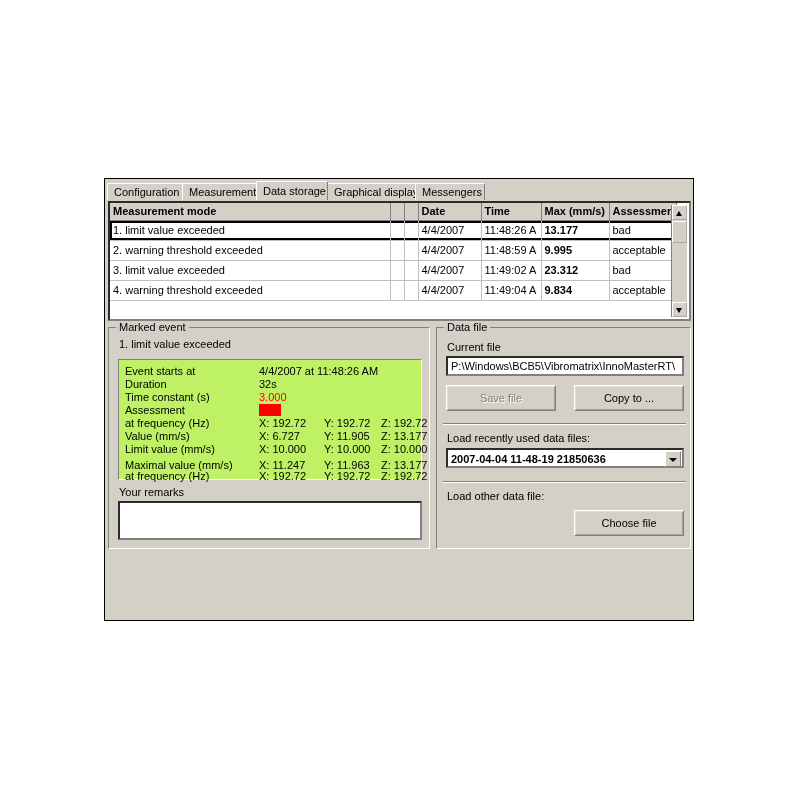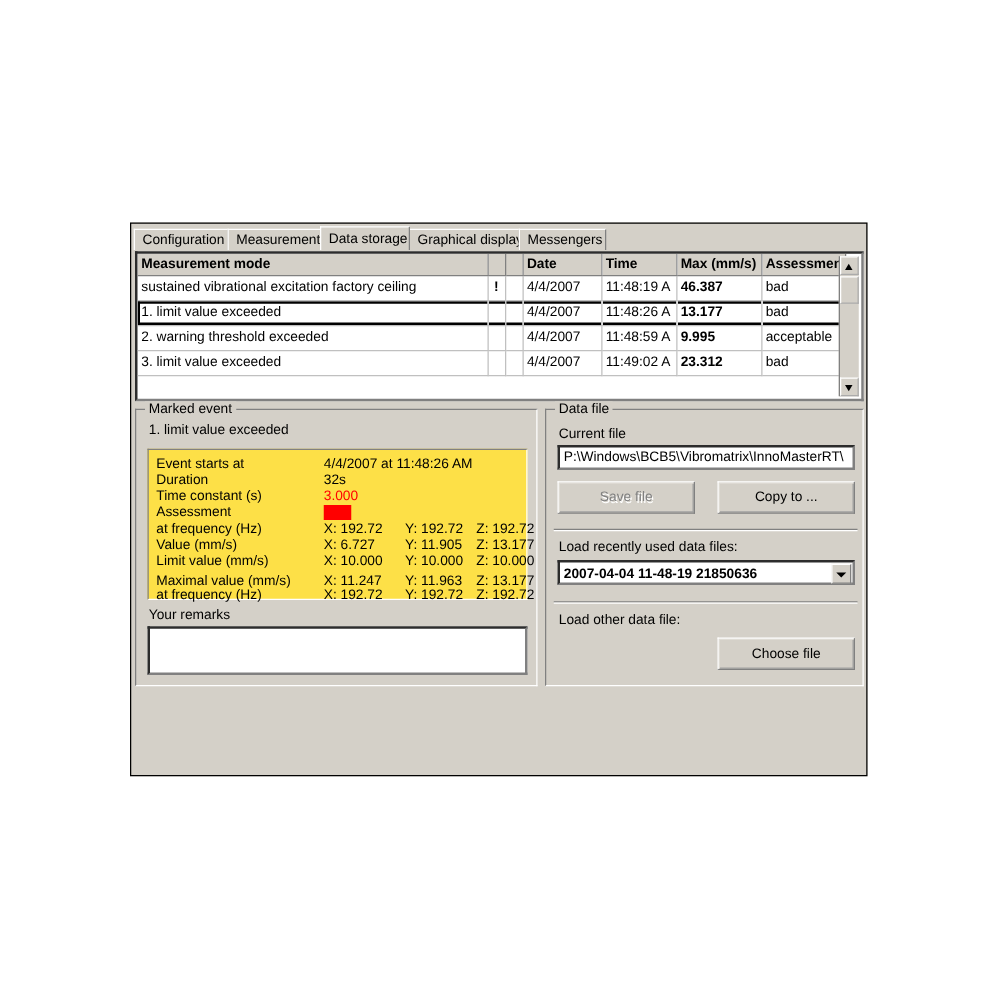--- a/index.html
+++ b/index.html
@@ -177,21 +177,21 @@
     position: absolute;
     left: 10px; top: 10px;
     font-size: 11px;
   }
   .event-panel {
     position: absolute;
     left: 9px;
     top: 31px;
     width: 304px;
     height: 121px;
-    background: #fde047;
+    background: #bef264;
     border: 1px solid #ffffff;
     border-top-color: #808080;
     border-left-color: #808080;
     box-sizing: border-box;
     font-size: 11px;
   }
   .ep-row { position: absolute; left: 6px; font-size: 11px; white-space: nowrap; }
   .ep-c1 { position: absolute; left: 140px; font-size: 11px; white-space: nowrap; }
   .ep-c2 { position: absolute; left: 205px; font-size: 11px; white-space: nowrap; }
   .ep-c3 { position: absolute; left: 262px; font-size: 11px; white-space: nowrap; }
@@ -324,29 +324,20 @@
           <th>Measurement mode</th>
           <th></th>
           <th></th>
           <th>Date</th>
           <th>Time</th>
           <th>Max (mm/s)</th>
           <th>Assessment</th>
         </tr>
       </thead>
       <tbody>
-        <tr>
-          <td class="mode">sustained vibrational excitation factory ceiling</td>
-          <td class="flag">!</td>
-          <td></td>
-          <td>4/4/2007</td>
-          <td>11:48:19 A</td>
-          <td class="bold">46.387</td>
-          <td class="bad">bad</td>
-        </tr>
         <tr class="selected">
           <td class="mode first">1. limit value exceeded</td>
           <td class="mid"></td>
           <td class="mid"></td>
           <td class="mid">4/4/2007</td>
           <td class="mid">11:48:26 A</td>
           <td class="bold mid">13.177</td>
           <td class="bad last">bad</td>
         </tr>
         <tr>
@@ -360,20 +351,29 @@
         </tr>
         <tr>
           <td class="mode">3. limit value exceeded</td>
           <td></td>
           <td></td>
           <td>4/4/2007</td>
           <td>11:49:02 A</td>
           <td class="bold">23.312</td>
           <td class="bad">bad</td>
         </tr>
+        <tr>
+          <td class="mode">4. warning threshold exceeded</td>
+          <td></td>
+          <td></td>
+          <td>4/4/2007</td>
+          <td>11:49:04 A</td>
+          <td class="bold">9.834</td>
+          <td class="acceptable">acceptable</td>
+        </tr>
       </tbody>
     </table>
     <div class="vscroll">
       <div class="sbtn">
         <span class="arrow-up"></span>
       </div>
       <div class="sthumb"></div>
       <div class="sbtn bottom">
         <span class="arrow-dn"></span>
       </div>

